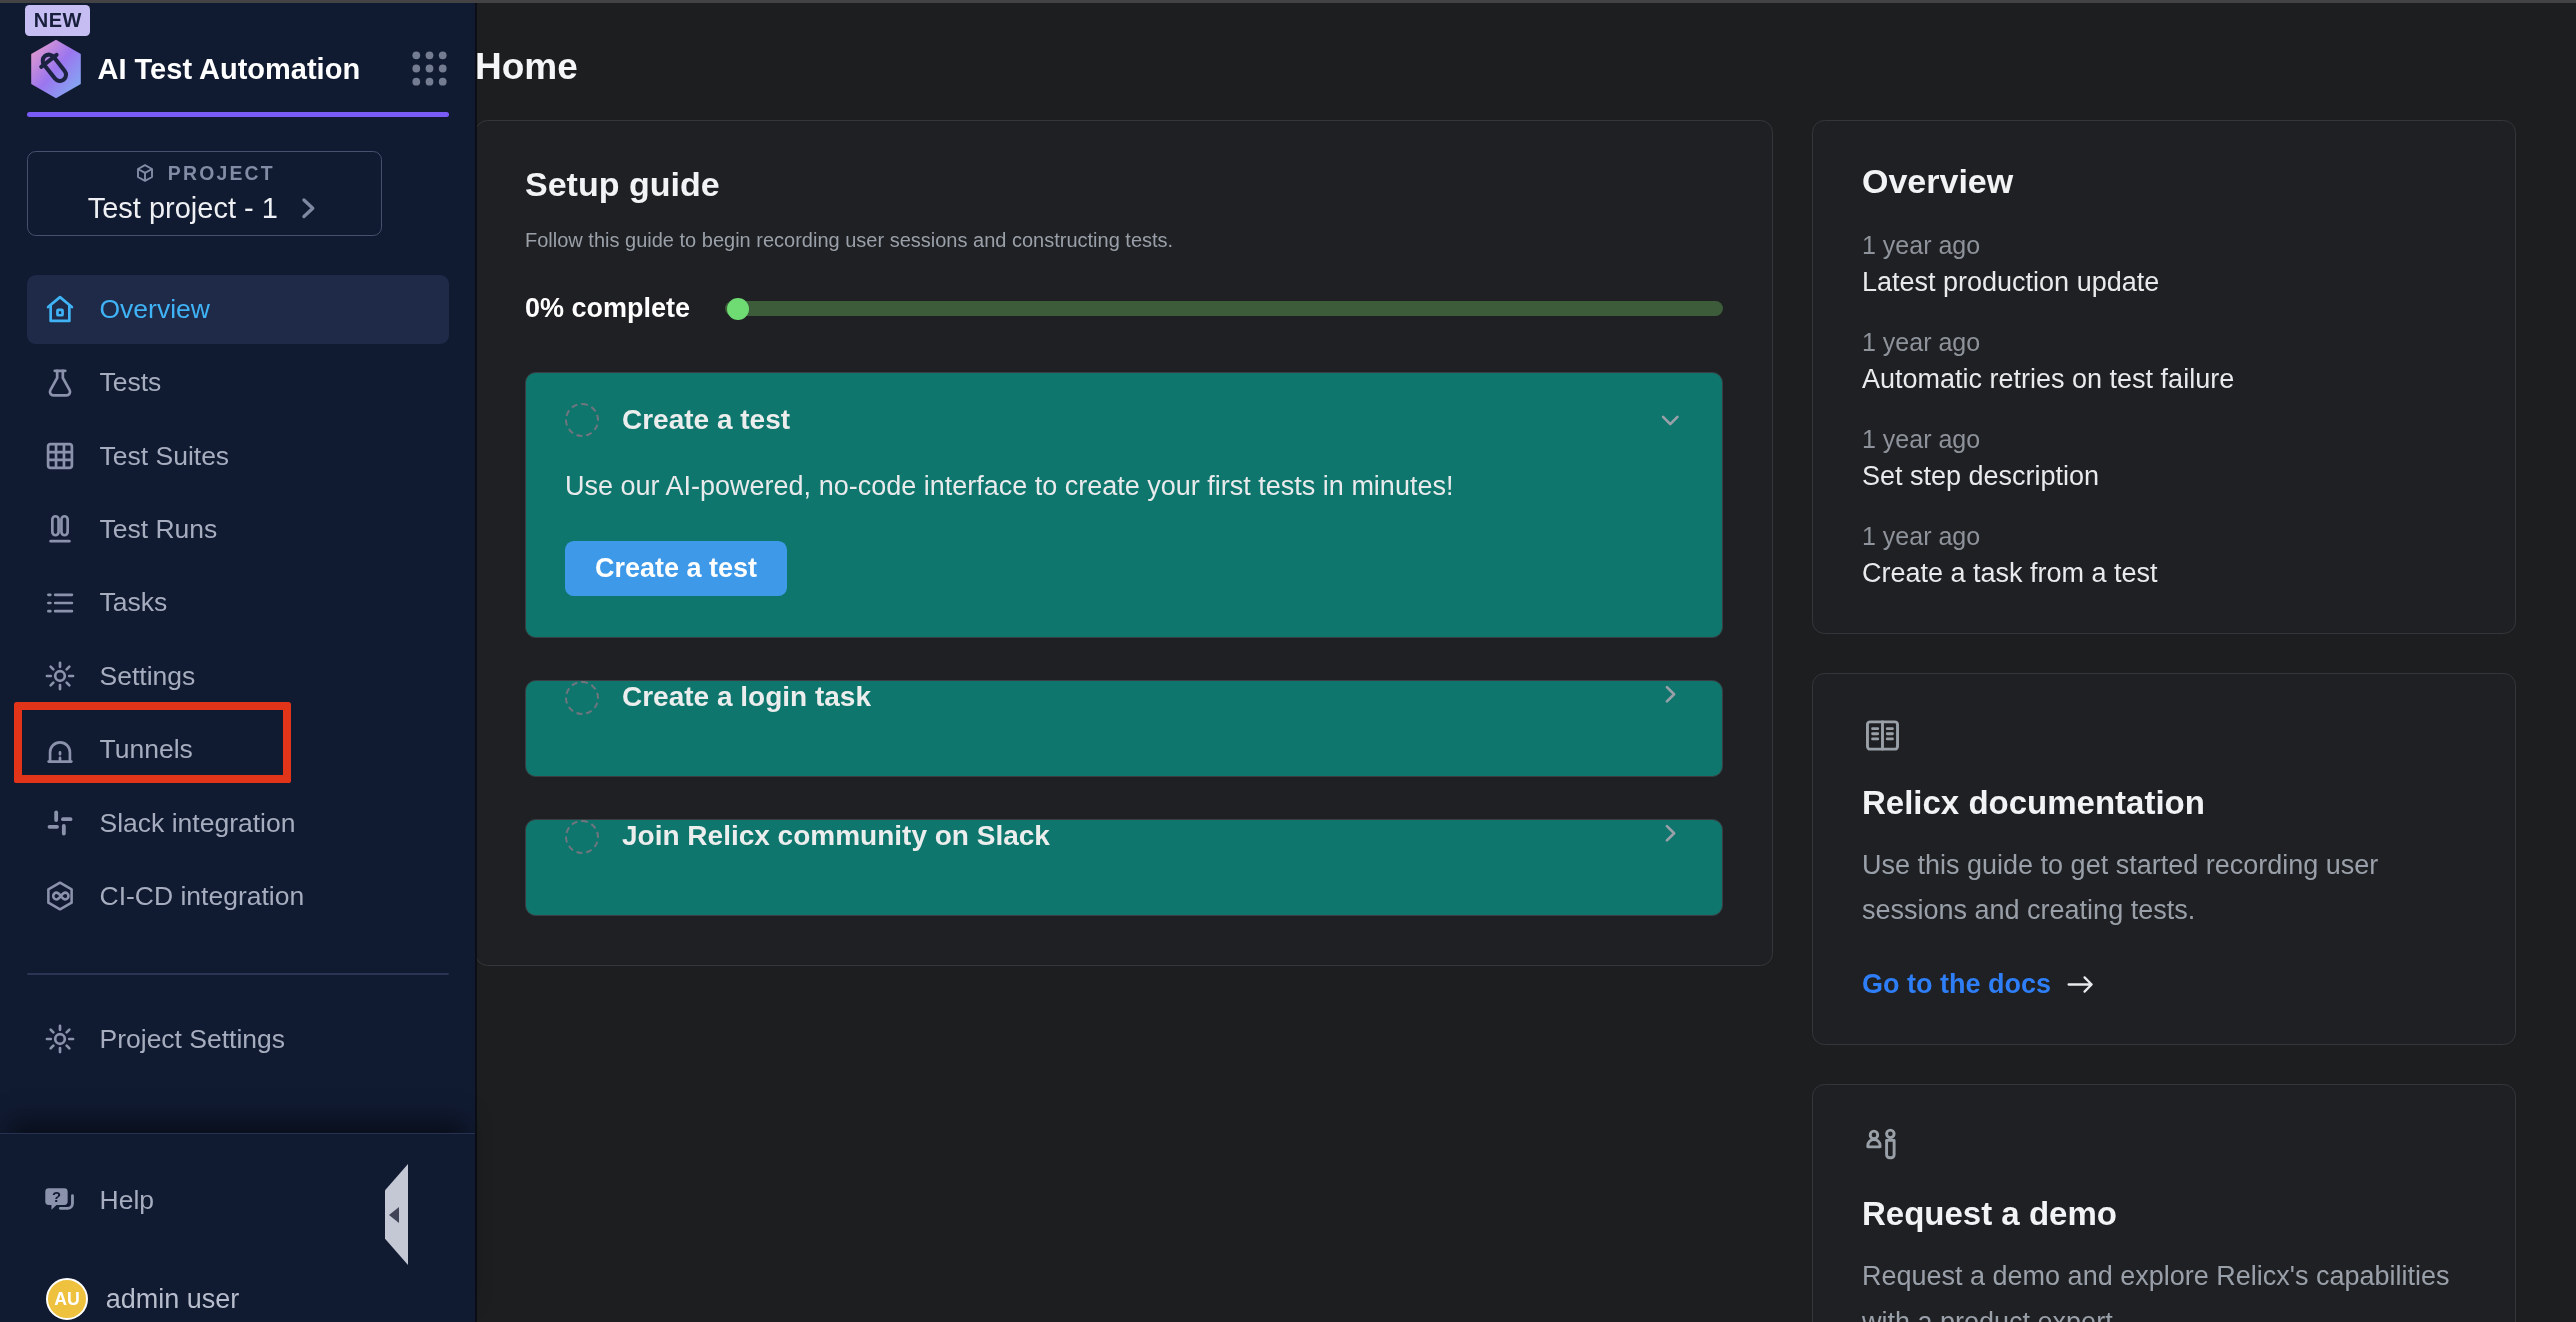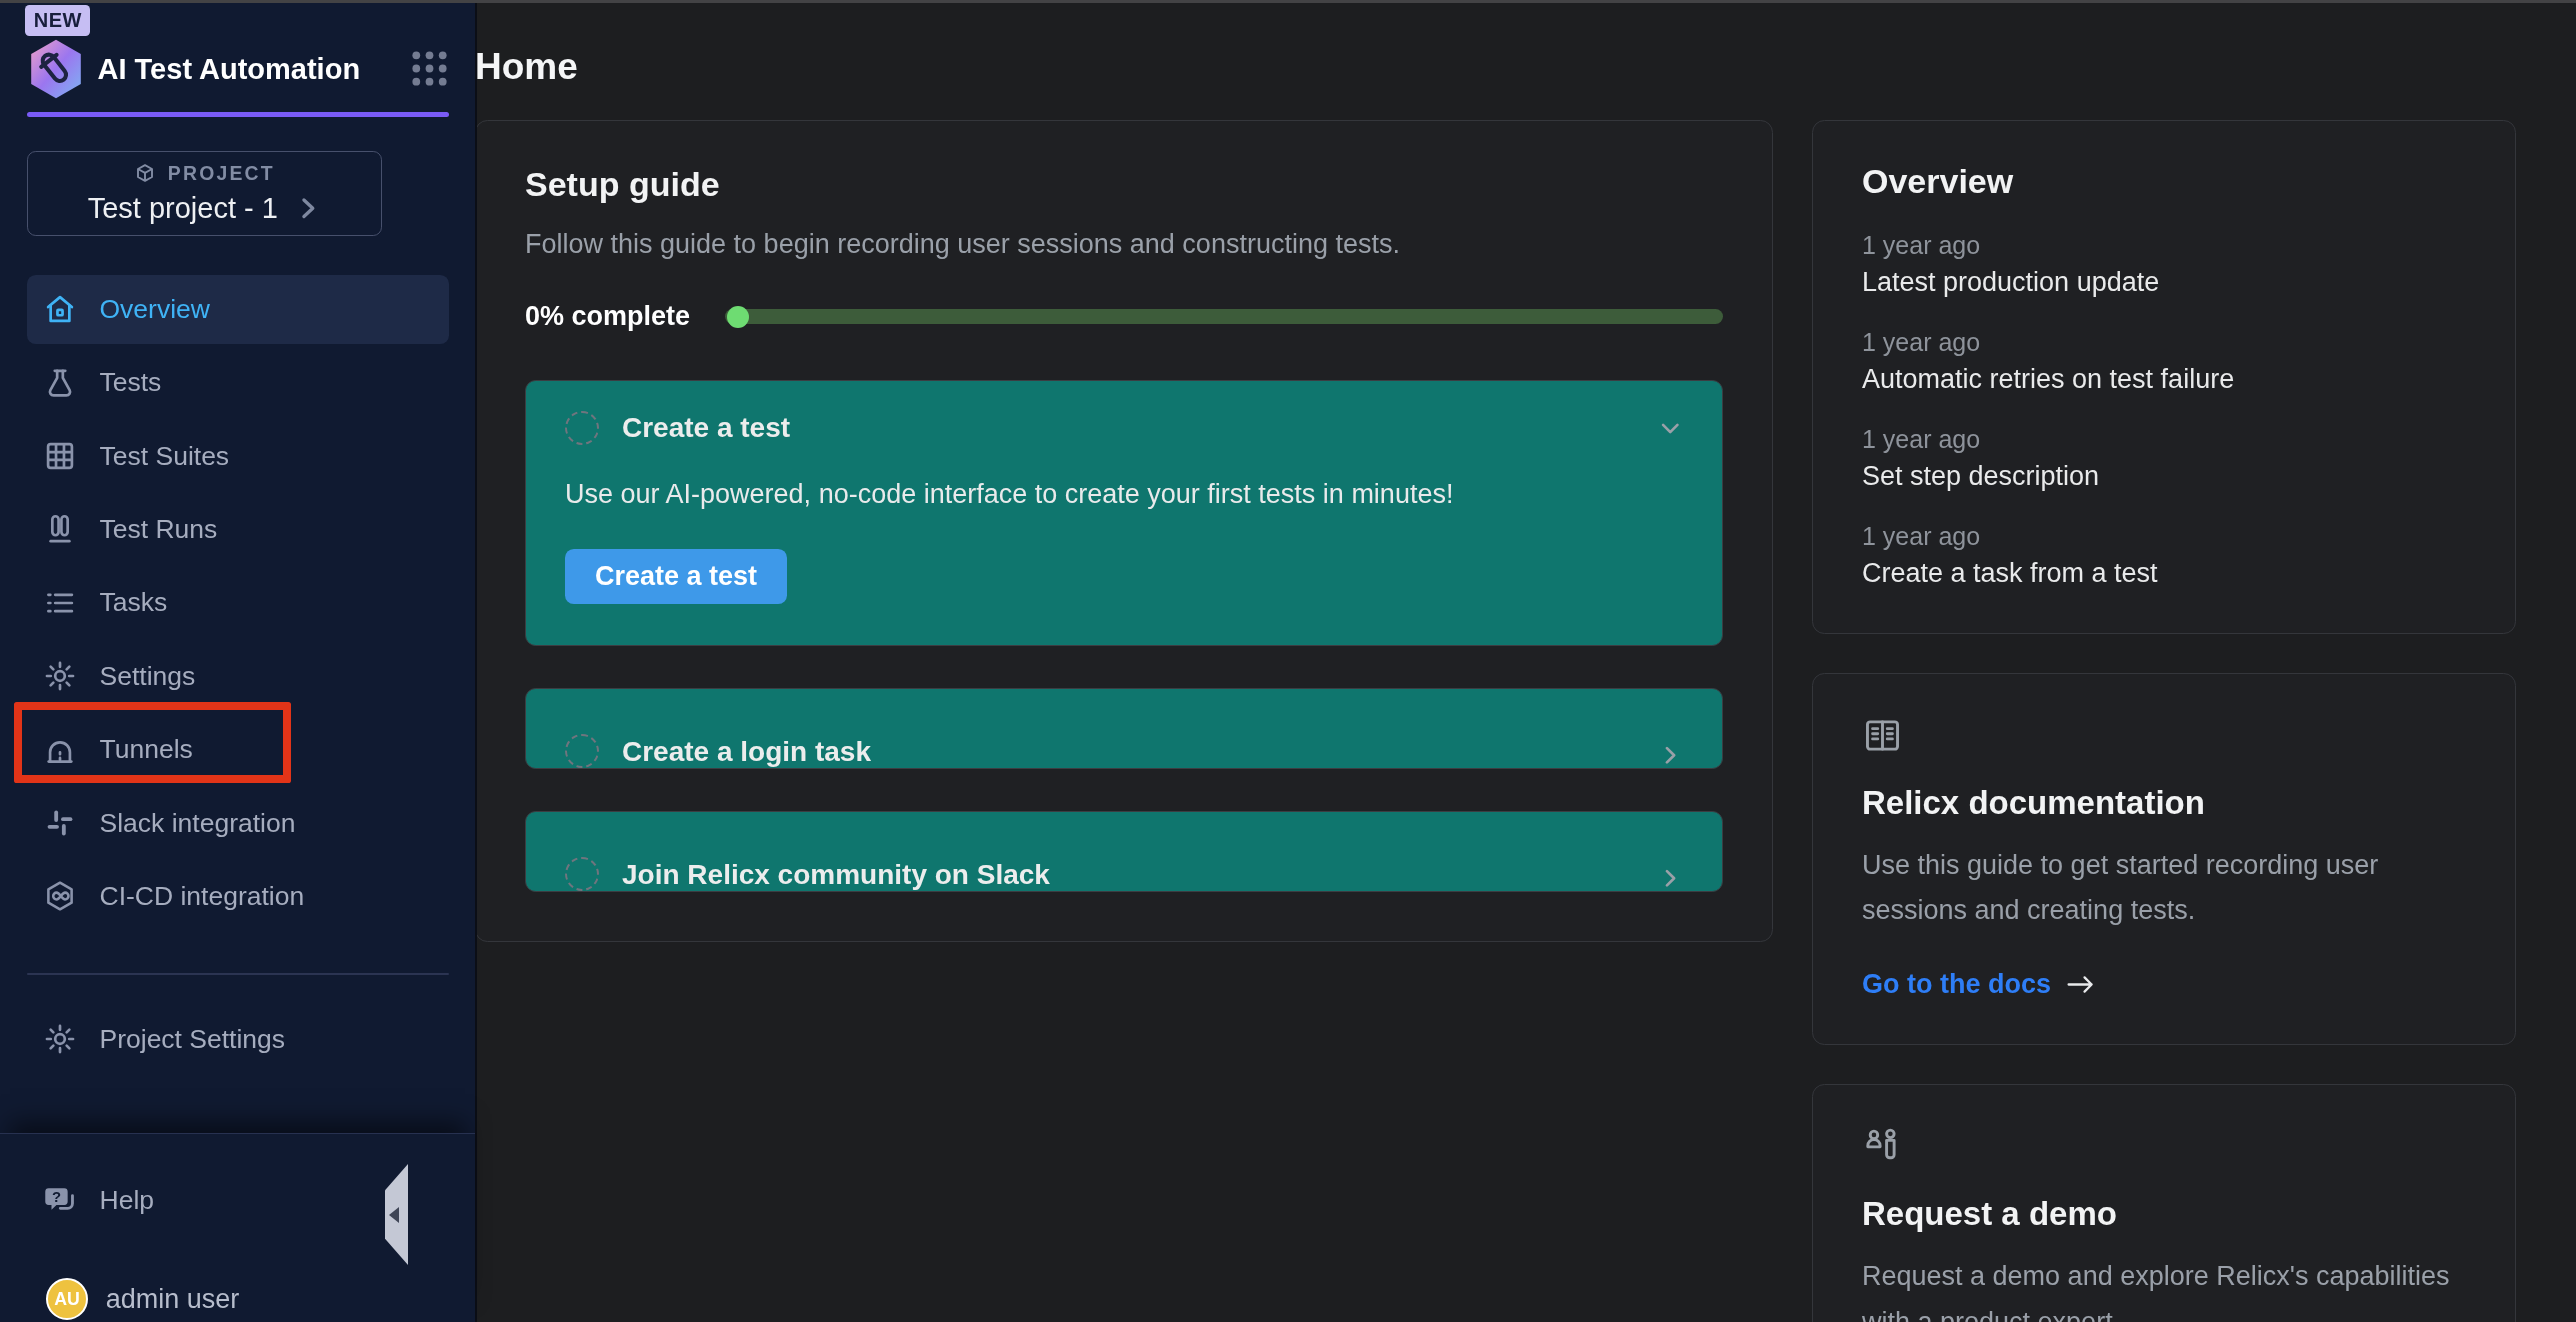--- a/index.html
+++ b/index.html
@@ -74,21 +74,21 @@
 
   
   .main { position:absolute; left:411px; top:0; right:0; bottom:0; background:#1d1e20; }
   .page-title { padding:46px 0 0 64px; font-size:37px; font-weight:700; color:#f5f6f7; }
   .content { display:flex; align-items:flex-start; gap:39px; padding:32px 0 0 64px; }
 
   .card { background:#1f2023; border:0.9px solid #34363b; border-radius:12.4px; }
   .setup-card { width:1298px; padding:44px 49px 49px; }
   .setup-card h2 { font-size:34px; font-weight:700; color:#f2f3f4; }
   .muted { color:#9aa0a9; }
-  .setup-sub { margin-top:25px; font-size:27px; }
+  .setup-sub { margin-top:25px; font-size:20px; }
 
   .progress-row { margin-top:41px; display:flex; align-items:center; }
   .progress-label { font-size:27px; font-weight:700; color:#ffffff; white-space:nowrap; }
   .progress-track { flex:1; margin-left:35px; height:15px; border-radius:8px; background:#3d5c3a; position:relative; }
   .progress-fill { position:absolute; left:0; top:0; bottom:0; border-radius:8px; background:#6edc72; width:0; }
   .progress-dot {
     position:absolute; left:1.8px; top:50%; transform:translateY(-50%);
     width:22px; height:22px; border-radius:50%; background:#6edc72;
   }
 
@@ -97,21 +97,21 @@
   .step-header { display:flex; align-items:center; gap:23px; cursor:pointer; }
   .dashed-circle { width:34px; height:34px; flex:none; border:2.6px dashed #70757e; border-radius:50%; }
   .step-title { font-size:28px; font-weight:700; color:#eceded; }
   .step-chev { margin-left:auto; display:flex; color:#9aa0a8; }
   .step-desc { margin-top:34px; font-size:27px; }
   .btn-primary {
     margin-top:39px; height:55px; padding:0 30px; border:none; border-radius:8.8px;
     background:#3e99e9; color:#ffffff; font-size:27px; font-weight:700;
     font-family:inherit; cursor:pointer; display:inline-flex; align-items:center;
   }
-  .step.rowstep { margin-top:42px; height:81px; display:flex; align-items:flex-end; padding:0 39px; gap:23px; cursor:pointer; }
+  .step.rowstep { margin-top:42px; height:97px; display:flex; align-items:flex-start; padding:0 39px; gap:23px; cursor:pointer; }
 
   .rightcol { width:704px; display:flex; flex-direction:column; gap:39px; }
   .rightcol .card { padding:41px 49px 44px; }
   .rightcol h2 { font-size:34px; font-weight:700; color:#f2f3f4; }
   .cl-entry { margin-top:30px; }
   .cl-time { font-size:25px; color:#8e939b; }
   .cl-title { margin-top:7px; font-size:27px; color:#e9eaeb; }
   .card-icon { color:#9aa0a8; height:42px; display:flex; align-items:flex-start; }
   .rightcol h3 { margin-top:26.5px; font-size:33px; font-weight:700; color:#f2f3f4; }
   .card-desc { margin-top:21px; font-size:27px; line-height:1.7; }

